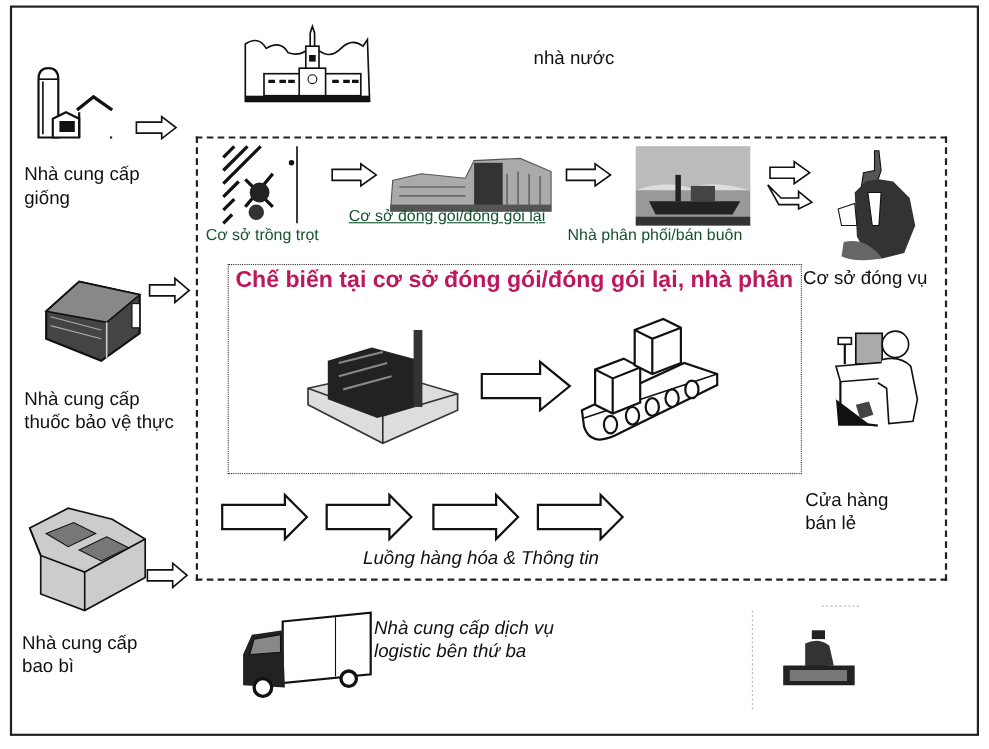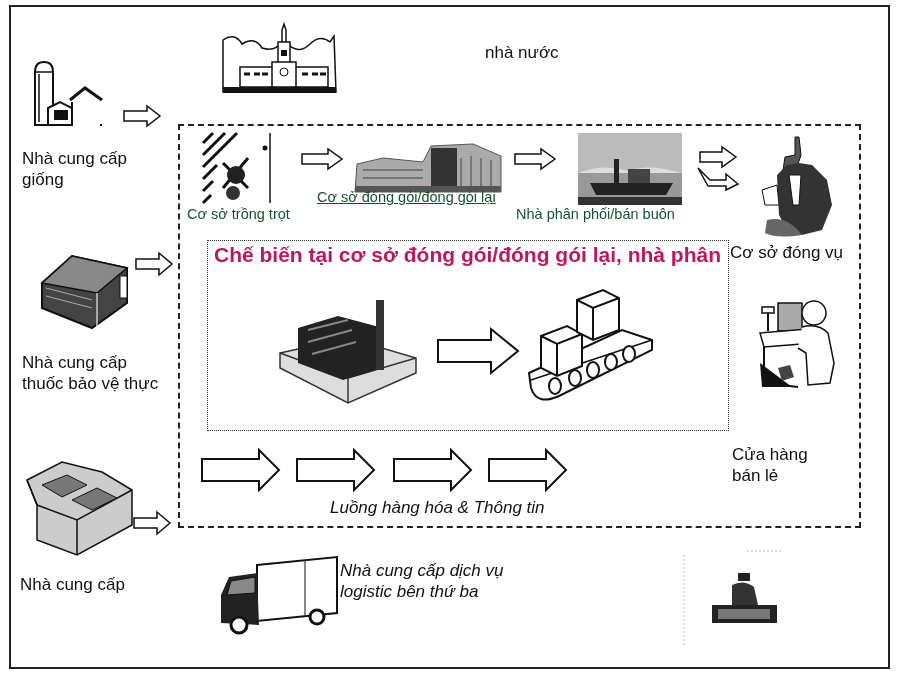--- a/index.html
+++ b/index.html
@@ -65,20 +65,21 @@
 
 <svg style="left:22px;top:450px;" width="115" height="110" viewBox="0 0 115 110">
   <path d="M5 30 L40 12 L80 22 L110 40 L110 75 L55 105 L15 90 L15 55 Z" fill="#ccc" stroke="#111" stroke-width="1.5"></path>
   <path d="M15 55 L55 70 L110 40" fill="none" stroke="#111" stroke-width="1.5"></path>
   <path d="M55 70 L55 105" stroke="#111" stroke-width="1.5"></path>
   <path d="M20 35 L45 25 L65 35 L40 47 Z M50 50 L75 38 L95 48 L70 60 Z" fill="#777" stroke="#111"></path>
   <path d="M5 30 L15 55" stroke="#111" stroke-width="1.5"></path>
 </svg>
 <div class="lbl" style="left:20px;top:574px;width:150px;">
   <div>Nhà cung cấp</div>
+  <div>bao bì</div>
 </div>
 <svg style="left:133px;top:511px;" width="38" height="24" viewBox="0 0 38 24">
   <path d="M1 7 H24 V1 L37 12 L24 23 V17 H1 Z" fill="#fff" stroke="#111" stroke-width="1.5"></path>
 </svg>
 
 <svg style="left:203px;top:133px;" width="70" height="70" viewBox="0 0 70 70">
   <rect x="0" y="0" width="68" height="70" fill="#fff"></rect>
   <path d="M0 10 L10 0 M0 22 L22 0 M0 34 L34 0 M0 46 L14 32 M0 58 L10 48 M0 70 L8 62" stroke="#111" stroke-width="3"></path>
   <path d="M20 30 L45 55 M45 25 L20 55" stroke="#111" stroke-width="3"></path>
   <circle cx="33" cy="42" r="9" fill="#222"></circle>

